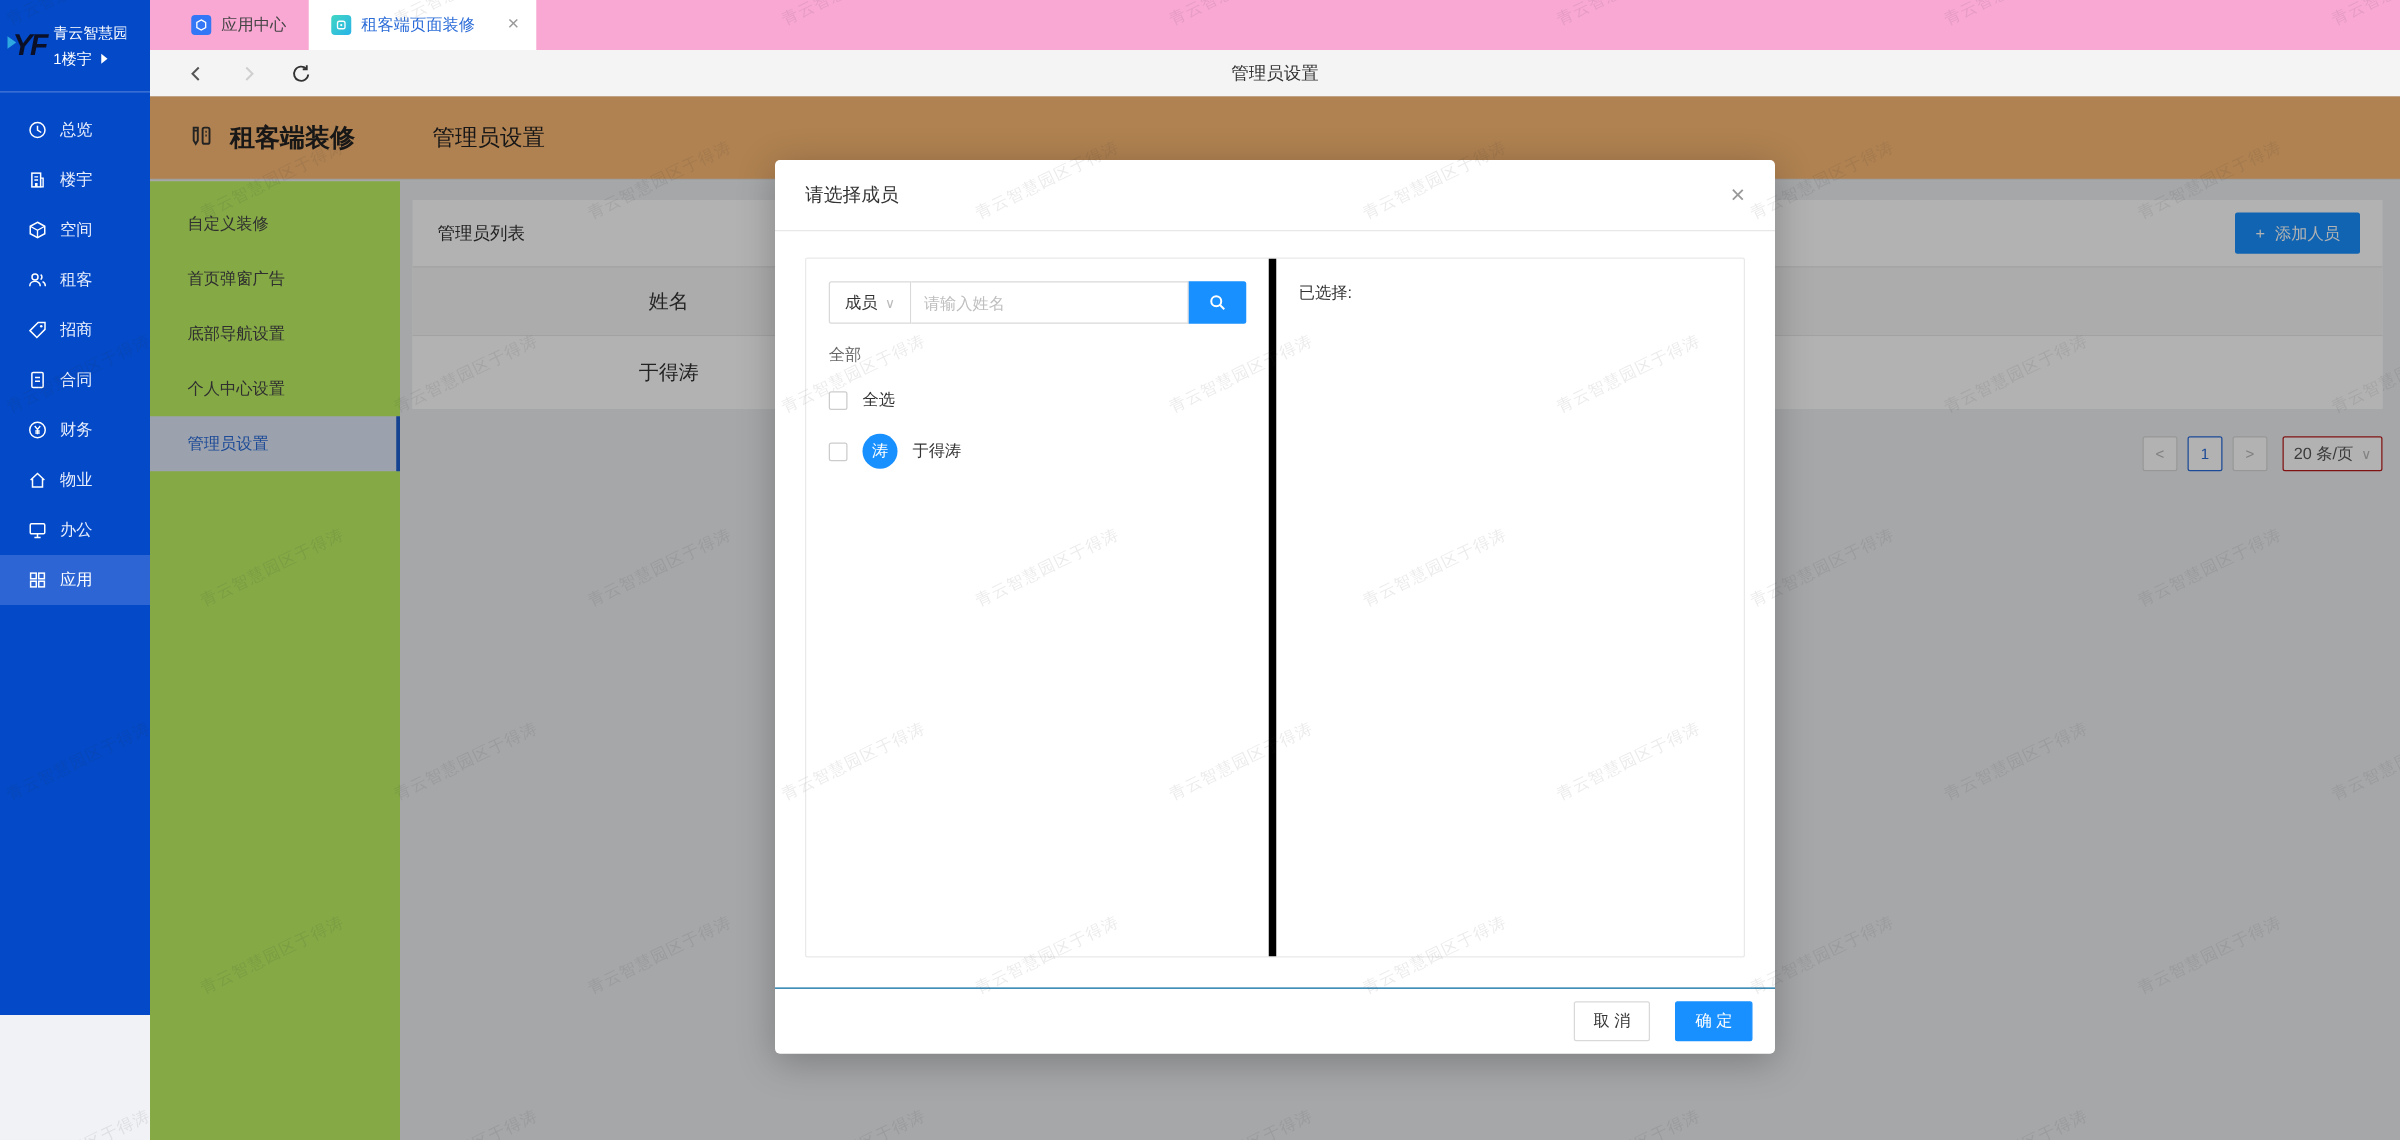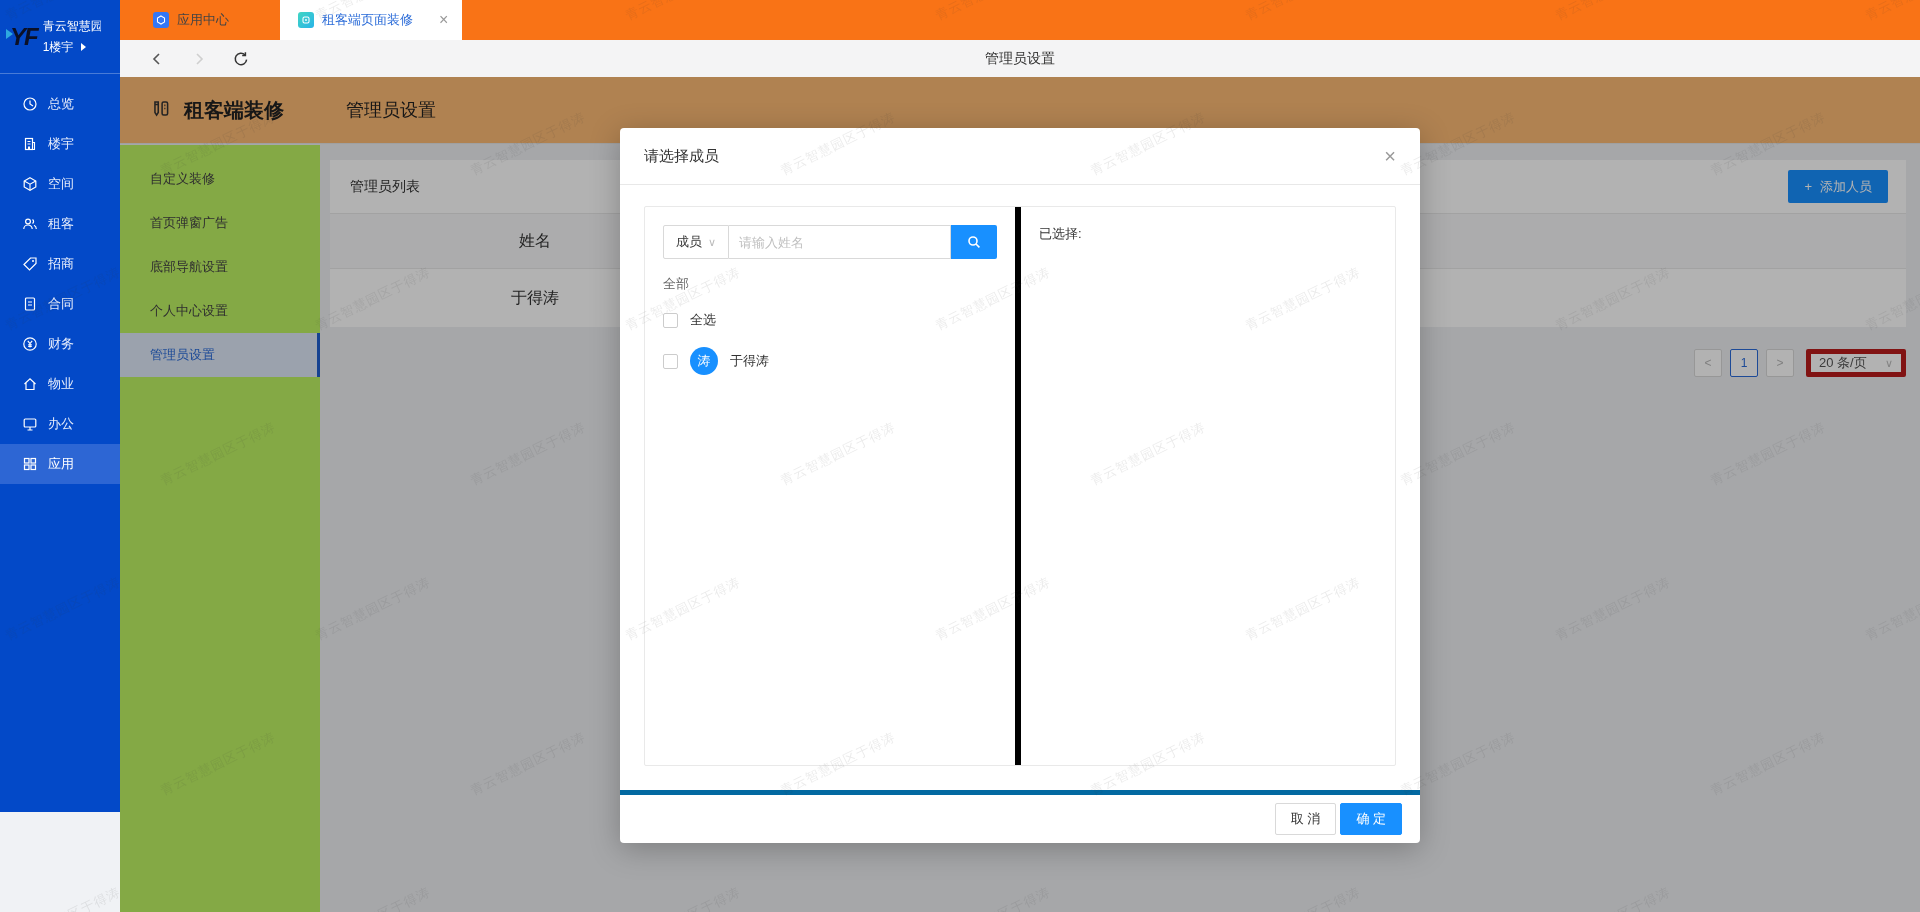--- a/index.html
+++ b/index.html
@@ -17,21 +17,21 @@
   .logo-bld { font-size:12px; margin-top:4px; display:flex; align-items:center; gap:8px; }
   .tri-r { width:0; height:0; border-left:5px solid #fff; border-top:4px solid transparent; border-bottom:4px solid transparent; display:inline-block; }
   .nav { margin-top:10px; }
   .nav-item { height:40px; display:flex; align-items:center; padding-left:22px; gap:10px; font-size:13px; color:#e8eefc; cursor:pointer; position:relative; }
   .nav-item.active { background:#2d66d4; color:#fff; }
   .nav-item svg { flex:0 0 auto; }
   .nav-bottom { position:absolute; left:0; bottom:4px; width:120px; }
   .badge { position:absolute; right:8px; top:9px; min-width:20px; height:20px; border-radius:10px; background:#f5434a; border:2px solid #fff; color:#fff; font-size:11px; display:flex; align-items:center; justify-content:center; }
 
   
-  .tabbar { position:absolute; left:120px; top:0; right:0; height:40px; background:#f97316; display:flex; align-items:stretch; z-index:5;gap:33px; }
+  .tabbar { position:absolute; left:120px; top:0; right:0; height:40px; background:#f9a8d4; display:flex; align-items:stretch; z-index:5; }
   .tab { display:flex; align-items:center; gap:8px; padding:0 18px; font-size:13px; color:#444; cursor:pointer; }
   .tab.inactive { margin-left:15px; }
   .tab.active { background:#fff; color:#2a6bd8; padding-right:14px; }
   .tab-ico { width:16px; height:16px; border-radius:3px; display:flex; align-items:center; justify-content:center; }
   .tab-ico.blue { background:#3377f6; }
   .tab-ico.teal { background:linear-gradient(135deg,#41d6c3,#28b3e8); }
   .tab-close { color:#999; font-size:16px; margin-left:18px; line-height:1; }
 
   
   .toolbar { position:absolute; left:120px; top:40px; right:0; height:37px; background:#f4f4f5; z-index:5; }
@@ -50,21 +50,21 @@
   .main-card { position:absolute; left:210px; top:83px; right:14px; background:#fff; }
   .card-head { height:53px; display:flex; align-items:center; padding:0 18px 0 20px; }
   .card-title { font-size:14px; color:#333; }
   .add-btn { margin-left:auto; height:33px; padding:0 16px; background:#1890ff; color:#fff; border:none; border-radius:2px; font-size:13px; display:flex; align-items:center; gap:8px; cursor:pointer; }
   .thead { height:56px; background:#f6f7f8; border-top:1px solid #e9e9e9; border-bottom:1px solid #e9e9e9; display:flex; align-items:center; }
   .trow { height:58px; display:flex; align-items:center; background:#fff; }
   .cell-name { width:410px; text-align:center; font-size:16px; color:#333; }
   .pagination { position:absolute; right:14px; top:272px; display:flex; align-items:center; gap:8px; }
   .pg-btn { width:28px; height:28px; border:1px solid #d9d9d9; background:#fff; border-radius:2px; display:flex; align-items:center; justify-content:center; color:#b8b8b8; font-size:12px; cursor:pointer; }
   .pg-btn.cur { border-color:#2a6bd8; color:#2a6bd8; }
-  .pg-size { width:100px; height:28px; border:5px solid #b91c1c; background:#fff; border-radius:2px; display:flex; align-items:center; justify-content:space-between; padding:0 8px; color:#555; font-size:13px; margin-left:4px; cursor:pointer; }
+  .pg-size { width:80px; height:28px; border:1px solid #b91c1c; background:#fff; border-radius:2px; display:flex; align-items:center; justify-content:space-between; padding:0 8px; color:#555; font-size:13px; margin-left:4px; cursor:pointer; }
   .pg-size .chev { color:#bbb; font-size:11px; }
 
   
   .mask { position:absolute; left:120px; top:77px; right:0; bottom:0; background:rgba(0,0,0,.30); z-index:20; }
 
   
   .modal { position:absolute; left:620px; top:128px; width:800px; height:715px; background:#fff; border-radius:4px; box-shadow:0 6px 30px rgba(0,0,0,.25); z-index:30; }
   .modal-head { height:57px; border-bottom:1px solid #e8e8e8; display:flex; align-items:center; padding:0 24px; }
   .modal-title { font-size:15px; color:#333; }
   .modal-close { margin-left:auto; color:#999; font-size:20px; line-height:1; cursor:pointer; }
@@ -76,21 +76,21 @@
   .sel .chev { color:#bbb; font-size:11px; }
   .inp { flex:1; height:34px; border:1px solid #d9d9d9; border-left:none; padding:4px 10px; font-size:13px; color:#333; outline:none; }
   .inp::placeholder { color:#bfbfbf; }
   .search-btn { width:46px; height:34px; background:#1890ff; border:none; border-radius:0 2px 2px 0; display:flex; align-items:center; justify-content:center; cursor:pointer; }
   .grp-label { margin-top:16px; font-size:13px; color:#666; }
   .chk-row { margin-top:18px; display:flex; align-items:center; gap:12px; }
   .checkbox { width:15px; height:15px; border:1px solid #ccc; border-radius:2px; background:#fff; flex:0 0 auto; cursor:pointer; }
   .avatar { width:28px; height:28px; border-radius:50%; background:#1890ff; color:#fff; font-size:13px; display:flex; align-items:center; justify-content:center; }
   .chk-label { font-size:13px; color:#333; }
   .selected-label { font-size:13px; color:#333; }
-  .modal-foot { position:absolute; left:0; bottom:0; width:100%; height:53px; border-top:5px solid #0369a1; display:flex; align-items:center; justify-content:flex-end; padding:0 18px; gap:4px; }
+  .modal-foot { position:absolute; left:0; bottom:0; width:100%; height:53px; border-top:1px solid #0369a1; display:flex; align-items:center; justify-content:flex-end; padding:0 18px; gap:20px; }
   .btn { height:32px; padding:0 15px; border-radius:2px; font-size:13px; cursor:pointer; }
   .btn.ghost { background:#fff; border:1px solid #d9d9d9; color:#333; }
   .btn.primary { background:#1890ff; border:1px solid #1890ff; color:#fff; }
 
   
   .wm-layer { position:absolute; inset:0; z-index:40; pointer-events:none; overflow:hidden; }
   .wm-layer span { position:absolute; font-size:13px; color:rgba(60,60,60,.10); white-space:nowrap; transform:rotate(-26deg); letter-spacing:1px; }
 </style>
 </head>
 <body>

